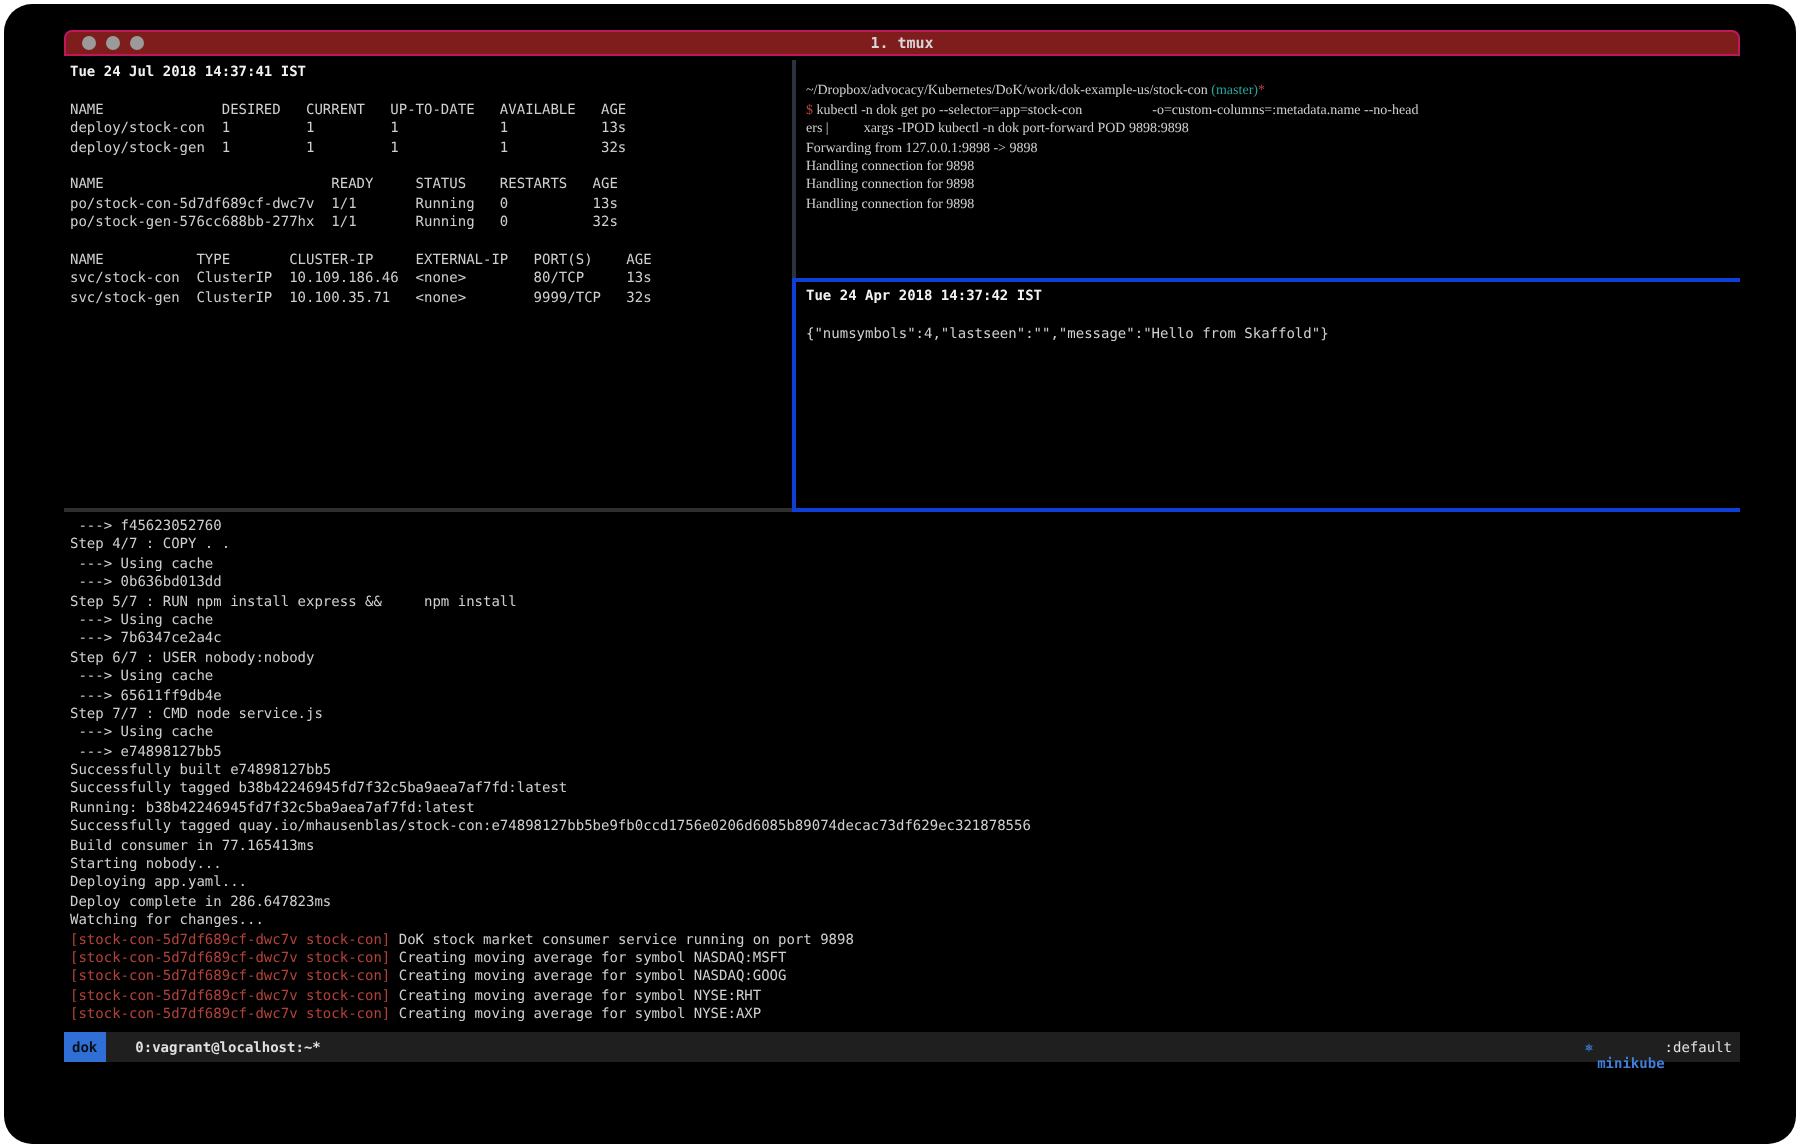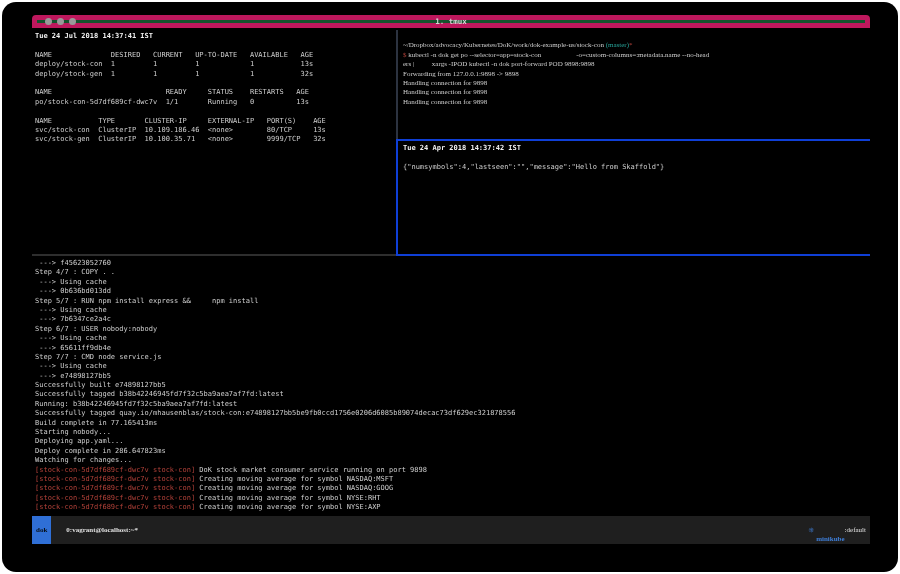--- a/index.html
+++ b/index.html
@@ -4,21 +4,21 @@
 <style>
   * { margin:0; padding:0; box-sizing:border-box; }
   html,body { width:900px; height:574px; background:#ffffff; overflow:hidden;
               font-family:"DejaVu Sans Mono", monospace; }
   .frame { position:relative; width:900px; height:574px; background:#ffffff; }
   .screen { position:absolute; left:2px; top:2px; width:896px; height:570px;
             background:#000000; border-radius:14px; overflow:hidden; }
 
   
   .titlebar { position:absolute; left:30px; top:13px; width:838px; height:13px;
-              background:#14532d; border:5px solid #be185d;
+              background:#7f1d1d; border:1px solid #be185d;
               border-radius:4px 4px 0 0; display:flex; align-items:center; }
   .lights { display:flex; gap:5px; margin-left:8px; }
   .light { width:7px; height:7px; border-radius:50%; background:#9a9a9a; }
   .wtitle { position:absolute; left:0; right:0; text-align:center;
             color:#d6d6d6; font-size:7.5px; font-weight:bold; }
 
   
   .pane { position:absolute; overflow:hidden; padding:2px 3px; }
   .tline { white-space:pre; color:#cfcfcf; font-size:7px; line-height:9.4px;
            height:9.4px; }
@@ -33,23 +33,23 @@
 
   
   .border { position:absolute; }
   .vb-inactive { left:394px; top:28px;  width:2px;  height:109px; background:#2c3340; }
   .hb-active   { left:394px; top:137px; width:474px; height:2px;  background:#0f3fd6; }
   .vb-active   { left:394px; top:137px; width:2px;  height:117px; background:#0f3fd6; }
   .hb-inactive-left { left:30px;  top:252px; width:364px; height:2px; background:#2e2e2e; }
   .hb-active-right  { left:394px; top:252px; width:474px; height:2px; background:#0f3fd6; }
 
   
-  .statusbar { position:absolute; left:30px; top:514px; width:838px; height:28px;
+  .statusbar { position:absolute; left:30px; top:514px; width:838px; height:15px;
                background:#1f1f1f; display:flex; align-items:center;
-               justify-content:space-between; font-size:7px;font-family:Liberation Serif, serif; }
+               justify-content:space-between; font-size:7px; }
   .status-left { display:flex; align-items:center; height:100%; }
   .session-chip { background:#2f6fd6; color:#081018; font-weight:bold;
                   padding:0 4px; height:100%; display:flex; align-items:center; }
   .window-label { color:#e0e0e0; font-weight:bold; margin-left:15px; }
   .status-right { display:flex; align-items:center; margin-right:4px; }
   .k8s-icon { color:#3f7fd9; margin-right:2px; }
   .cluster { color:#3f7fd9; font-weight:bold;margin-top:17px; }
   .namespace { color:#e0e0e0; }
 </style>
 </head>
@@ -69,20 +69,21 @@
 
     <div class="pane pane-top-left">
         <div class="tline"><span class="b">Tue 24 Jul 2018 14:37:41 IST</span></div>
         <div class="tline">&nbsp;</div>
         <div class="tline"><span>NAME              DESIRED   CURRENT   UP-TO-DATE   AVAILABLE   AGE</span></div>
         <div class="tline"><span>deploy/stock-con  1         1         1            1           13s</span></div>
         <div class="tline"><span>deploy/stock-gen  1         1         1            1           32s</span></div>
         <div class="tline">&nbsp;</div>
         <div class="tline"><span>NAME                           READY     STATUS    RESTARTS   AGE</span></div>
         <div class="tline"><span>po/stock-con-5d7df689cf-dwc7v  1/1       Running   0          13s</span></div>
+        <div class="tline"><span>po/stock-gen-576cc688bb-277hx  1/1       Running   0          32s</span></div>
         <div class="tline">&nbsp;</div>
         <div class="tline"><span>NAME           TYPE       CLUSTER-IP     EXTERNAL-IP   PORT(S)    AGE</span></div>
         <div class="tline"><span>svc/stock-con  ClusterIP  10.109.186.46  &lt;none&gt;        80/TCP     13s</span></div>
         <div class="tline"><span>svc/stock-gen  ClusterIP  10.100.35.71   &lt;none&gt;        9999/TCP   32s</span></div>
       </div>
 
     <div class="pane pane-top-right">
         <div class="tline">&nbsp;</div>
         <div class="tline"><span>~/Dropbox/advocacy/Kubernetes/DoK/work/dok-example-us/stock-con </span><span class="teal">(master)</span><span class="red">*</span></div>
         <div class="tline"><span class="red">$</span><span> kubectl -n dok get po --selector=app=stock-con                    -o=custom-columns=:metadata.name --no-head</span></div>
@@ -110,21 +111,21 @@
         <div class="tline"><span>Step 6/7 : USER nobody:nobody</span></div>
         <div class="tline"><span> ---&gt; Using cache</span></div>
         <div class="tline"><span> ---&gt; 65611ff9db4e</span></div>
         <div class="tline"><span>Step 7/7 : CMD node service.js</span></div>
         <div class="tline"><span> ---&gt; Using cache</span></div>
         <div class="tline"><span> ---&gt; e74898127bb5</span></div>
         <div class="tline"><span>Successfully built e74898127bb5</span></div>
         <div class="tline"><span>Successfully tagged b38b42246945fd7f32c5ba9aea7af7fd:latest</span></div>
         <div class="tline"><span>Running: b38b42246945fd7f32c5ba9aea7af7fd:latest</span></div>
         <div class="tline"><span>Successfully tagged quay.io/mhausenblas/stock-con:e74898127bb5be9fb0ccd1756e0206d6085b89074decac73df629ec321878556</span></div>
-        <div class="tline"><span>Build complete in 77.165413ms</span></div>
+        <div class="tline"><span>Build consumer in 77.165413ms</span></div>
         <div class="tline"><span>Starting nobody...</span></div>
         <div class="tline"><span>Deploying app.yaml...</span></div>
         <div class="tline"><span>Deploy complete in 286.647823ms</span></div>
         <div class="tline"><span>Watching for changes...</span></div>
         <div class="tline"><span class="red">[stock-con-5d7df689cf-dwc7v stock-con]</span><span> DoK stock market consumer service running on port 9898</span></div>
         <div class="tline"><span class="red">[stock-con-5d7df689cf-dwc7v stock-con]</span><span> Creating moving average for symbol NASDAQ:MSFT</span></div>
         <div class="tline"><span class="red">[stock-con-5d7df689cf-dwc7v stock-con]</span><span> Creating moving average for symbol NASDAQ:GOOG</span></div>
         <div class="tline"><span class="red">[stock-con-5d7df689cf-dwc7v stock-con]</span><span> Creating moving average for symbol NYSE:RHT</span></div>
         <div class="tline"><span class="red">[stock-con-5d7df689cf-dwc7v stock-con]</span><span> Creating moving average for symbol NYSE:AXP</span></div>
       </div>

